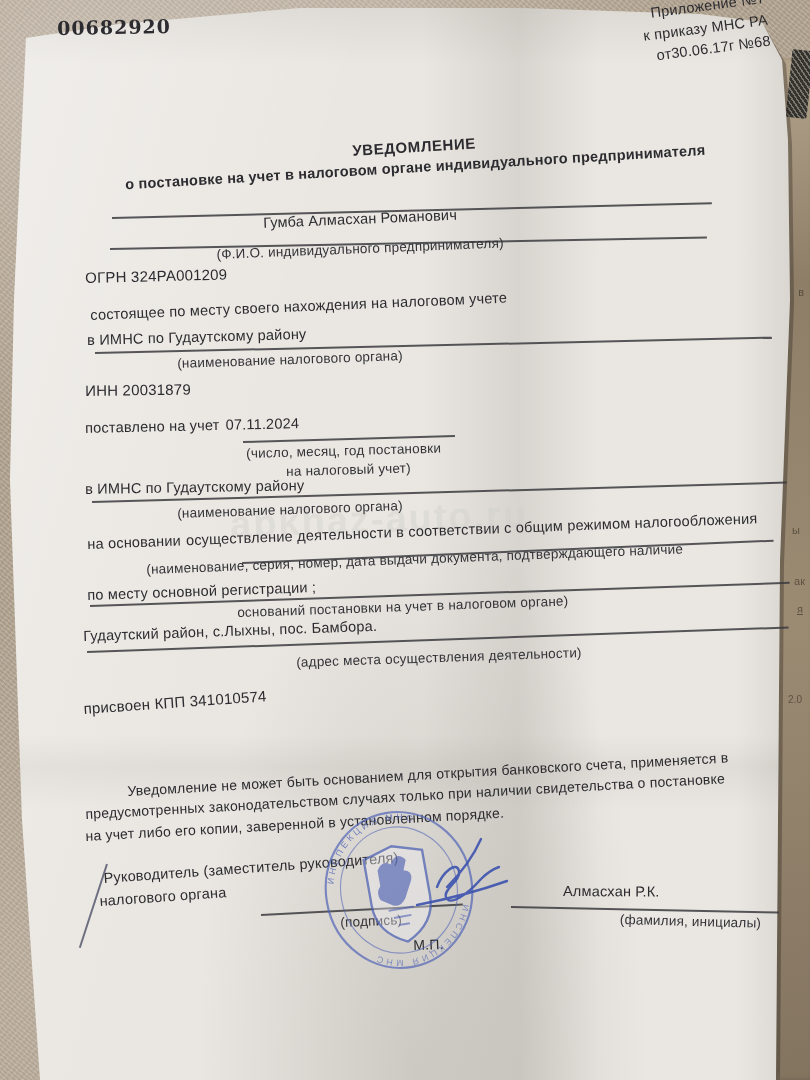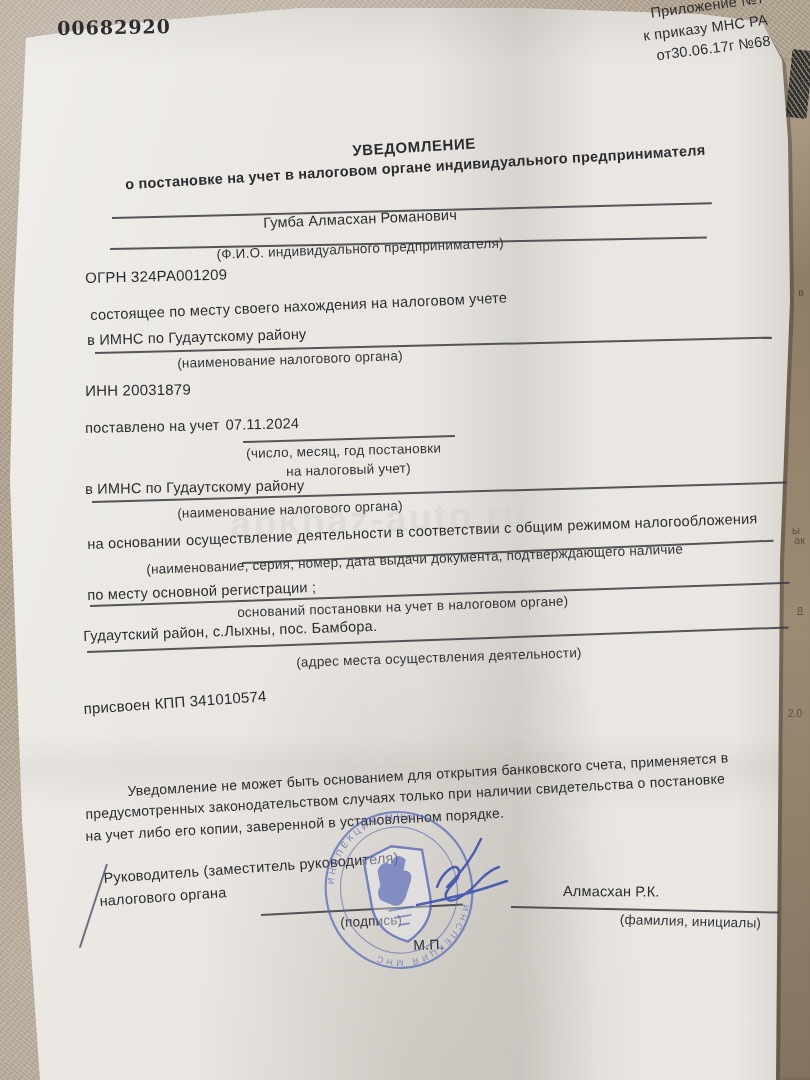--- a/index.html
+++ b/index.html
@@ -94,22 +94,22 @@
   [data-name="rule-sign"]{left:261px;top:914px;width:202px;transform:rotate(-3deg);}
   [data-name="caption-sign"]{left:340px;top:915px;transform:rotate(-2.6deg);}
   [data-name="mp-text"]{left:413px;top:937px;font-size:14px;transform:rotate(-2deg);}
   [data-name="official-name"]{left:563px;top:883px;transform:rotate(.3deg);}
   [data-name="rule-official"]{left:511px;top:906px;width:268px;transform:rotate(1.2deg);}
   [data-name="caption-official"]{left:620px;top:912px;transform:rotate(1.5deg);}
   [data-name="watermark"]{left:230px;top:498px;font-size:38px;font-weight:bold;letter-spacing:2px;color:rgba(208,208,202,.42);transform:rotate(-2deg);z-index:5;}
   [data-name="pen-slash"]{left:106px;top:864px;width:2px;height:88px;background:#4e5068;opacity:.8;transform:rotate(18deg);transform-origin:top center;z-index:6;}
   [data-name="official-stamp"]{left:320px;top:806px;width:158px;height:168px;transform:rotate(-10deg);opacity:.88;z-index:7;}
   [data-name="signature-scribble"]{left:403px;top:833px;width:112px;height:96px;z-index:8;}
-  .frag1{right:6px;top:228px;} .frag2{right:8px;top:650px;font-size:10px;}
-  .frag3{right:10px;top:466px;} .frag4{right:5px;top:476px;} .frag5{right:7px;top:545px;text-decoration:underline;}
+  .frag1{right:6px;top:228px;} .frag2{right:8px;top:636px;font-size:10px;}
+  .frag3{right:10px;top:466px;} .frag4{right:5px;top:517px;} .frag5{right:7px;top:545px;text-decoration:underline;}
 </style>
 </head>
 <body>
 
 <div class="side-paper" data-name="background-paper-strip">
   <span class="edge-frag frag1" data-name="edge-fragment">в</span>
   <span class="edge-frag frag3" data-name="edge-fragment">ы</span>
   <span class="edge-frag frag4" data-name="edge-fragment">ак</span>
   <span class="edge-frag frag5" data-name="edge-fragment">я</span>
   <span class="edge-frag frag2" data-name="edge-fragment">2.0</span>

